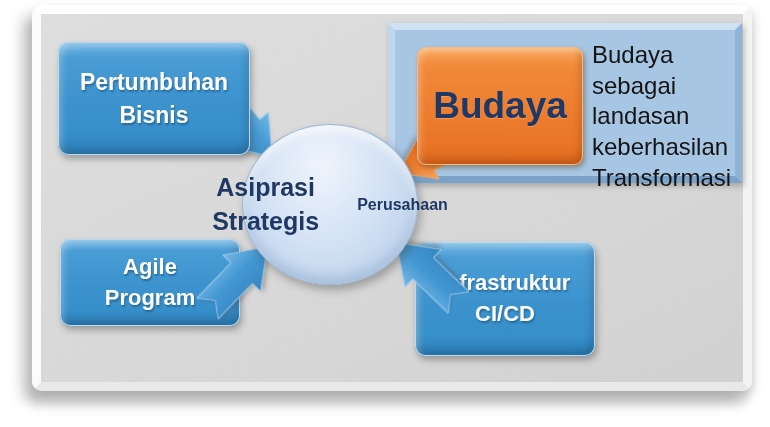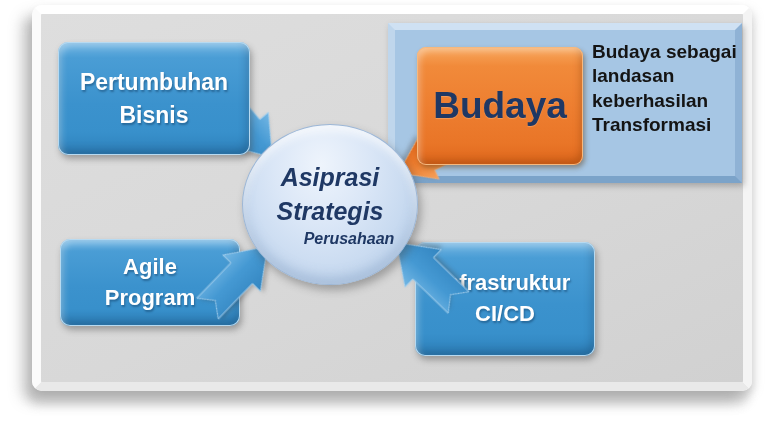--- a/index.html
+++ b/index.html
@@ -70,39 +70,38 @@
     display: flex; align-items: center; justify-content: center;
     z-index: 3;
   }
   .orange-box span {
     color: #1f3864; font-weight: bold; font-size: 37px;
     text-shadow: 0 1px 1px rgba(255,200,150,0.4);
   }
   .panel-caption {
     position: absolute;
     left: 197px; top: 10px; width: 150px;
-    color: #141414; font-weight: bold; font-size: 19px; line-height: 1.28;
+    color: #141414; font-weight: normal; font-size: 24px; line-height: 1.28;
     white-space: pre-line;
     z-index: 3;
   }
 
   
   .circle {
     position: absolute;
     left: 201px; top: 110px; width: 176px; height: 161px;
     border-radius: 50%;
     background: radial-gradient(ellipse at 45% 25%, #eef4fc 0%, #dbe7f7 35%, #c5d8ef 70%, #b2cae8 100%);
     border: 1px solid #9db7d6;
     box-shadow: 3px 5px 9px rgba(70,70,70,0.40),
                 inset 0 -7px 12px rgba(110,140,180,0.35),
                 inset 0 5px 10px rgba(255,255,255,0.85);
-    display: flex; flex-direction: column; align-items: center; justify-content: center;
+    display: flex; align-items: center; justify-content: center;
     text-align: center;
     z-index: 5;
-    font-style: italic;
   }
   .circle .c-title {
     color: #1f3864; font-weight: bold; font-size: 25px; line-height: 1.35;
     white-space: pre-line;
   }
   .circle .c-sub {
     color: #1f3864; font-weight: bold; font-size: 16px; line-height: 1.2; margin-left: 38px;
   }
 
   

